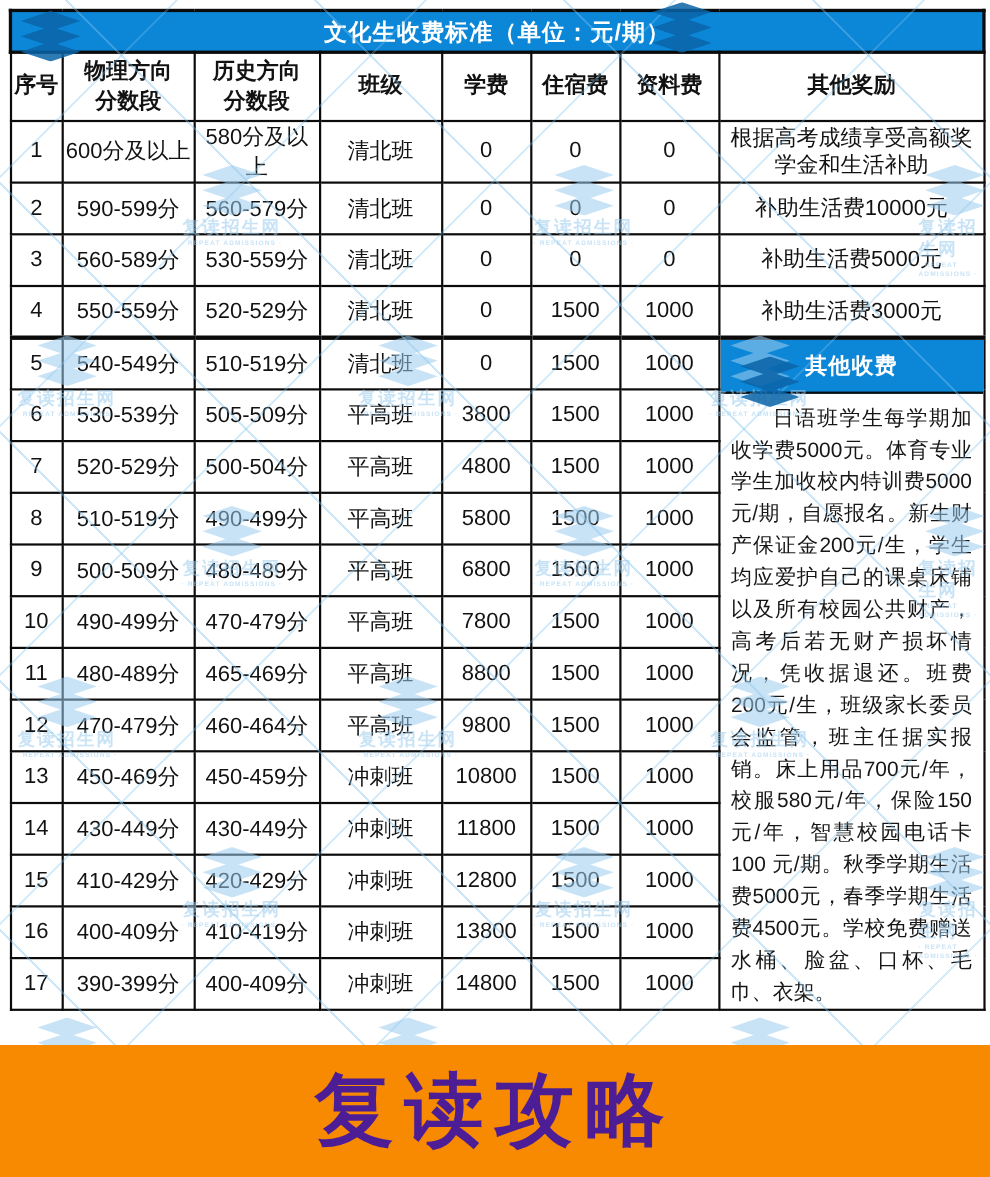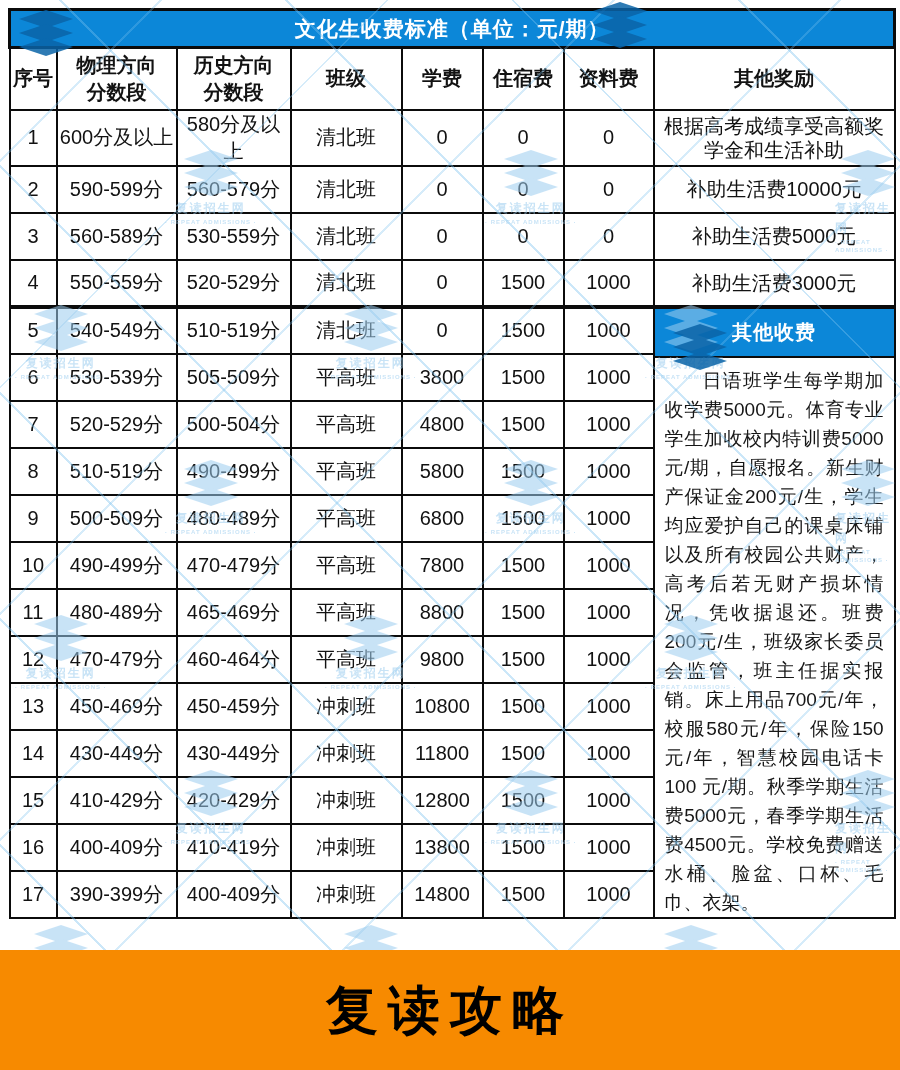--- a/index.html
+++ b/index.html
@@ -14,21 +14,21 @@
     background:
       repeating-linear-gradient(45deg, transparent 0 158px, rgba(120,192,238,.38) 158px 160px),
       repeating-linear-gradient(-45deg, transparent 0 158px, rgba(120,192,238,.30) 158px 160px);
   }
   .wm{
     position:absolute;z-index:2;pointer-events:none;
     display:flex;flex-direction:column;align-items:center;
     color:#9ccdef;opacity:.55;
   }
   .wm svg{display:block;}
-  .wm .wm-text{font-size:12px;font-weight:bold;letter-spacing:2px;line-height:20px;margin-top:2px;}
+  .wm .wm-text{font-size:16px;font-weight:bold;letter-spacing:2px;line-height:20px;margin-top:2px;}
   .wm .wm-sub{font-size:6px;font-weight:bold;letter-spacing:1px;line-height:8px;}
   .wm.dark{color:#0a64a8;opacity:.85;}
 
   .table-wrap{position:absolute;left:8px;top:8px;width:885px;z-index:1;}
   table{border-collapse:collapse;width:100%;table-layout:fixed;}
   td,th{border:2px solid #0b0b0b;text-align:center;vertical-align:middle;
         color:#121212;padding:0 2px;box-sizing:border-box;}
   .title-cell{
     background:#0c87d8;color:#ffffff;font-weight:bold;font-size:21px;
     height:38px;border:3px solid #0b0b0b;letter-spacing:1px;
@@ -49,21 +49,21 @@
     padding:8px 10px 0 10px;font-size:19px;line-height:29px;
     text-align:justify;color:#161616;font-weight:500;
   }
   .other-text p{margin:0;text-indent:2em;}
 
   .banner{
     position:absolute;left:0;top:950px;width:900px;height:120px;z-index:5;
     background:#f78a00;display:flex;align-items:center;justify-content:center;
   }
   .banner-text{
-    color:#000000;font-size:52px;font-weight:bold;letter-spacing:10px;line-height:1;
+    color:#4c1d95;font-size:72px;font-weight:bold;letter-spacing:10px;line-height:1;
   }
 </style>
 </head>
 <body>
 
 <div class="wm-lines"></div>
 
 <div class="table-wrap">
   <table>
     <colgroup>

